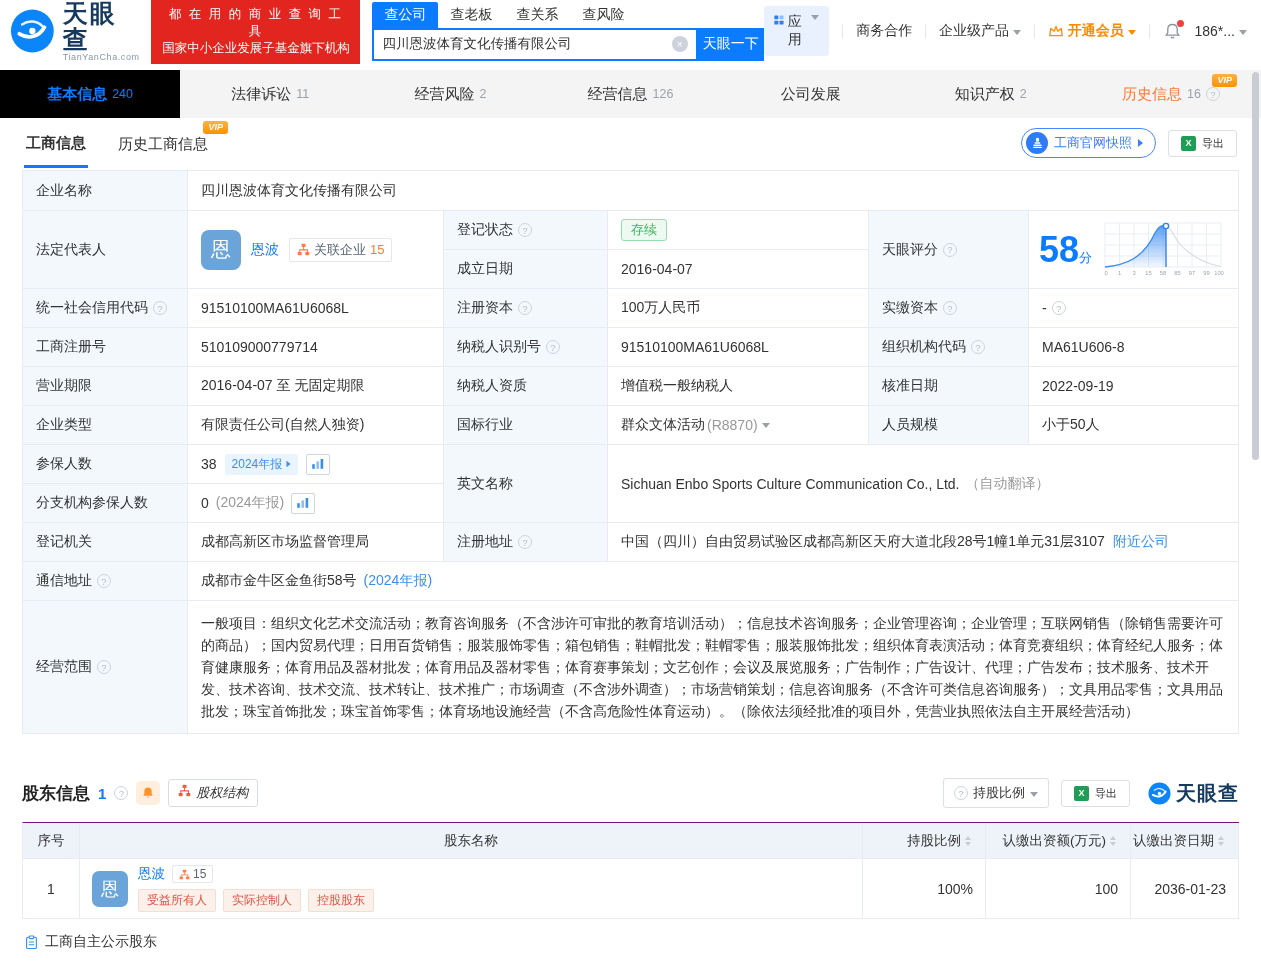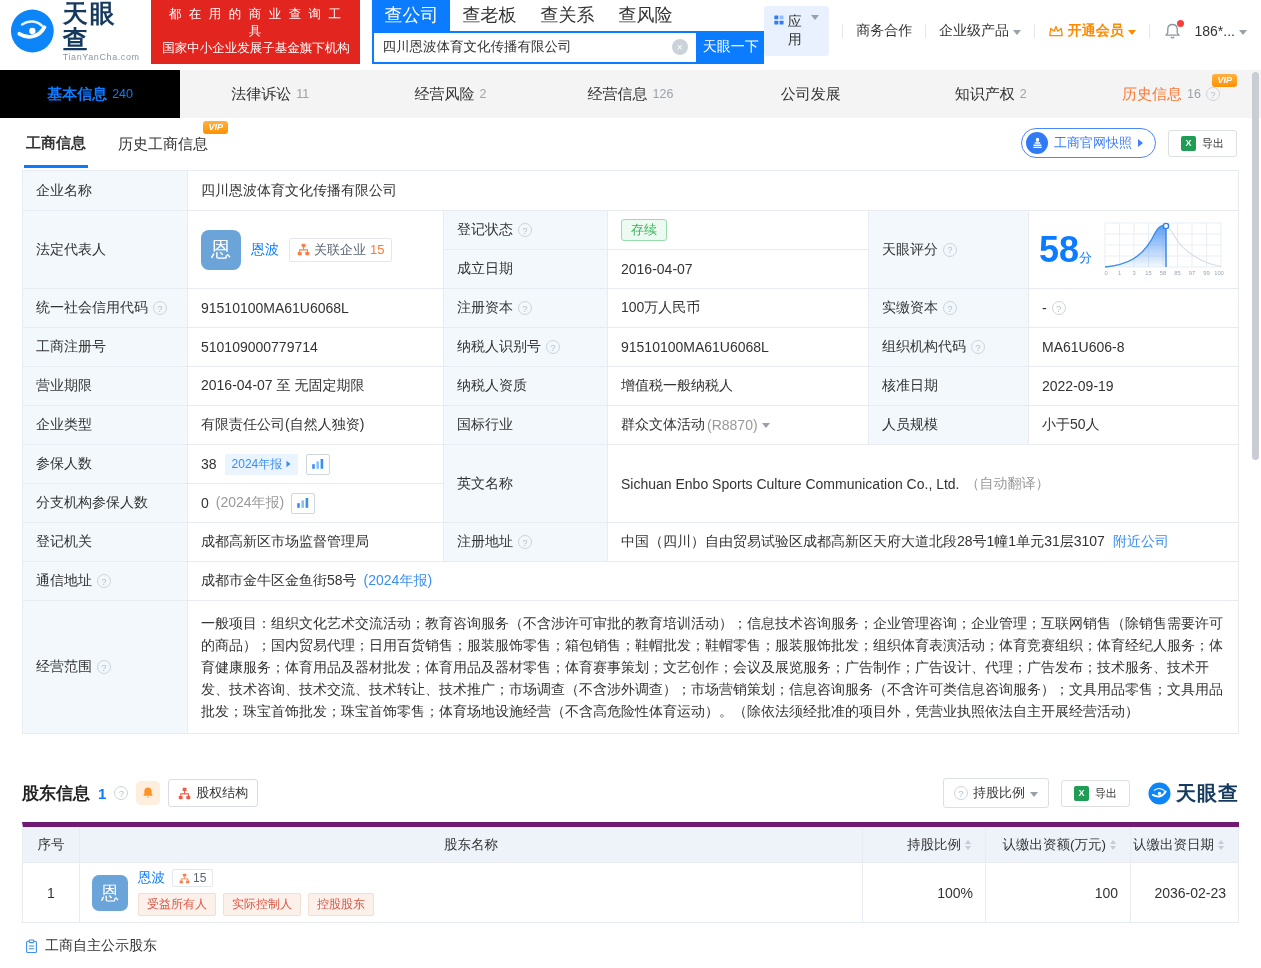--- a/index.html
+++ b/index.html
@@ -9,21 +9,21 @@
   
   .header { height:62px; display:flex; align-items:center; padding:0 14px 0 10px; background:#fff; }
   .logo { display:flex; align-items:center; gap:8px; }
   .logo svg { width:46px; height:46px; }
   .logo-t1 { font-size:25px; font-weight:bold; color:#16395e; letter-spacing:2px; line-height:26px; }
   .logo-t2 { font-size:9px; color:#8a97a5; letter-spacing:.6px; }
   .promo { margin-left:10px; background:#e2251f; color:#fff; padding:7px 10px; font-size:12.5px; line-height:17px; text-align:center; }
   .promo .p1 { letter-spacing:2px; }
   .searchbox { margin-left:12px; width:402px; }
   .stabs { display:flex; align-items:flex-end; }
-  .stab { font-size:18px; padding:4px 12px; color:#333; cursor:pointer; }
+  .stab { font-size:14px; padding:4px 12px; color:#333; cursor:pointer; }
   .stab.active { background:#0b7bff; color:#fff; border-radius:2px 2px 0 0; }
   .srow { display:flex; height:33px; }
   .sinput { flex:1; border:2px solid #0b7bff; display:flex; align-items:center; padding:0 8px; background:#fff; }
   .sinput input { border:0; outline:0; flex:1; font-size:13.5px; color:#333; background:transparent; min-width:0; }
   .clear { width:16px; height:16px; min-width:16px; border-radius:50%; background:#ccd2d9; color:#fff; font-size:10px; display:flex; align-items:center; justify-content:center; cursor:pointer; }
   .clear::after { content:"×"; }
   .sbtn { width:66px; background:#0b7bff; color:#fff; font-size:14px; display:flex; align-items:center; justify-content:center; cursor:pointer; }
   .hnav { margin-left:auto; display:flex; align-items:center; gap:13px; }
   .apps { display:flex; align-items:flex-start; gap:4px; background:#e8f1fd; border-radius:3px; padding:7px 10px; font-size:14px; cursor:pointer; }
   .sep { width:1px; height:14px; background:#e3e6ea; }
@@ -81,27 +81,27 @@
   .link { color:#3a8ef0; cursor:pointer; white-space:nowrap; }
   .scope { align-items:flex-start; padding:11px 13px; line-height:22px; display:block; font-size:14px; }
   .dcaret { width:0; height:0; border-left:4px solid transparent; border-right:4px solid transparent; border-top:5px solid #98a1ab; margin-left:2px; cursor:pointer; }
 
   
   .sh-section { margin:44px 22px 0; }
   .sh-title-row { display:flex; align-items:center; gap:8px; }
   .sh-title { font-size:17px; font-weight:bold; color:#222; }
   .sh-count { color:#0b7bff; font-size:15px; font-weight:bold; }
   .bell-badge { width:24px; height:24px; border-radius:5px; background:#fdeede; display:flex; align-items:center; justify-content:center; cursor:pointer; }
-  .equity-btn { display:flex; align-items:center; gap:5px; border:1px solid #d8dde4; border-radius:3px; padding:4px 9px; font-size:13px; background:#fff; cursor:pointer; }
+  .equity-btn { display:flex; align-items:flex-start; gap:5px; border:1px solid #d8dde4; border-radius:3px; padding:4px 9px; font-size:13px; background:#fff; cursor:pointer;font-style:italic; }
   .sh-actions { margin-left:auto; display:flex; align-items:center; gap:12px; }
   .ratio-btn { display:flex; align-items:center; gap:5px; border:1px solid #dcdfe3; border-radius:3px; padding:5px 10px; font-size:13px; background:#fff; cursor:pointer; }
   .tyc-mark { display:flex; align-items:center; gap:5px; margin-left:6px; }
   .tyc-mark svg { width:23px; height:23px; }
   .tyc-mark .t { font-size:20px; font-weight:bold; color:#16395e; letter-spacing:1px; }
-  .sh-table { margin-top:14px; border-top:5px solid #701a75; border-left:1px solid #e8ecf2; }
+  .sh-table { margin-top:14px; border-top:1px solid #701a75; border-left:1px solid #e8ecf2; }
   .sh-row { display:grid; grid-template-columns:57px 1fr 123px 145px 108px; }
   .sh-cell { border-right:1px solid #e8ecf2; border-bottom:1px solid #e8ecf2; display:flex; align-items:center; font-size:13.5px; background:#fff; }
   .sh-hrow .sh-cell { background:#eef3f9; height:36px; justify-content:center; color:#333; cursor:pointer; }
   .sh-hrow .num-h { justify-content:flex-end; padding-right:14px; }
   .sh-drow .sh-cell { height:60px; }
   .seq { justify-content:center; font-size:14px; }
   .name-cell { padding-left:12px; gap:10px; }
   .num-c { justify-content:flex-end; padding-right:12px; font-size:14px; }
   .avatar-s { width:36px; height:36px; min-width:36px; border-radius:7px; background:#6ba4d9; color:#fff; display:flex; align-items:center; justify-content:center; font-size:18px; }
   .sh-name-wrap { display:flex; flex-direction:column; gap:6px; }
@@ -566,21 +566,21 @@
           </span>
           <span class="nrow">
             <span class="tag">受益所有人</span>
             <span class="tag">实际控制人</span>
             <span class="tag">控股股东</span>
           </span>
         </span>
       </div>
       <div class="sh-cell num-c">100%</div>
       <div class="sh-cell num-c">100</div>
-      <div class="sh-cell num-c">2036-02-23</div>
+      <div class="sh-cell num-c">2036-01-23</div>
     </div>
   </div>
 </div>
 
 <div class="footer-line">
   <svg width="15" height="15" viewBox="0 0 16 16">
     <rect x="2.8" y="2.4" width="10.4" height="12" rx="1.2" fill="none" stroke="#3a8ef0" stroke-width="1.2"></rect>
     <rect x="5.6" y="1" width="4.8" height="2.8" rx="0.8" fill="#fff" stroke="#3a8ef0" stroke-width="1.2"></rect>
     <path d="M5.2 7.4h5.6M5.2 10.4h5.6" stroke="#3a8ef0" stroke-width="1.2"></path>
   </svg>

